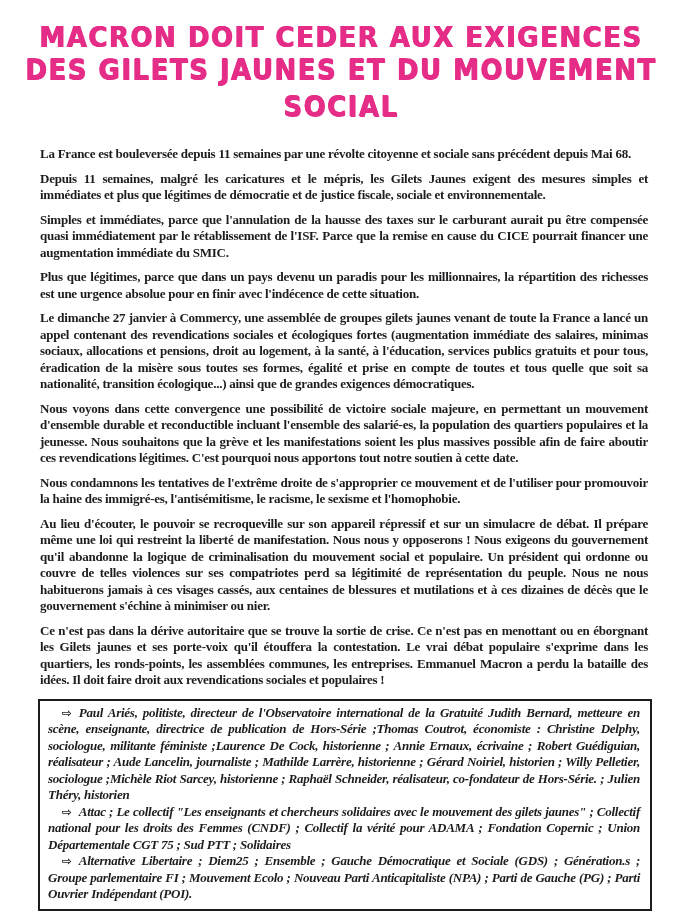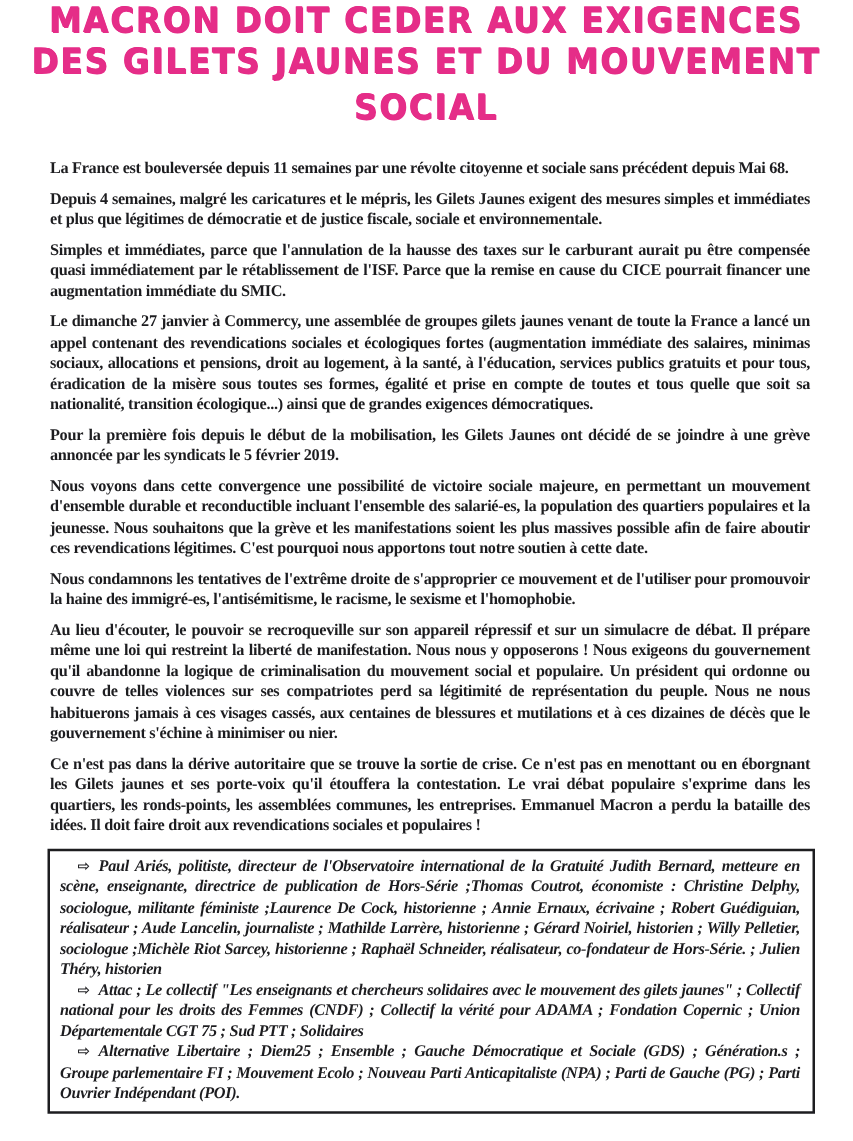--- a/index.html
+++ b/index.html
@@ -11,20 +11,21 @@
     width: 682px;
     height: 913px;
     overflow: hidden;
     font-family: "Liberation Serif", serif;
     color: #1d1d20;
   }
   .page {
     box-sizing: border-box;
     width: 682px;
     height: 913px;
+    padding-top: 20px;
   }
   .title {
     text-align: center;
     font-family: "DejaVu Sans", sans-serif;
     font-weight: bold;
     color: #e52d88;
     margin: 0 20px 24px 20px;
   }
   .title-line {
     font-size: 26px;
@@ -74,24 +75,24 @@
 
 <div class="page">
 
   <h1 class="title">
     <div class="title-line">MACRON DOIT CEDER AUX EXIGENCES</div>
     <div class="title-line">DES GILETS JAUNES ET DU MOUVEMENT SOCIAL</div>
   </h1>
 
   <div class="body-text">
     <p>La France est bouleversée depuis 11 semaines par une révolte citoyenne et sociale sans précédent depuis Mai 68.</p>
-    <p>Depuis 4 semaines, malgré les caricatures et le mépris, les Gilets Jaunes exigent des mesures simples et immédiates et plus que légitimes de démocratie et de justice fiscale, sociale et environnementale.</p>
+    <p>Depuis 11 semaines, malgré les caricatures et le mépris, les Gilets Jaunes exigent des mesures simples et immédiates et plus que légitimes de démocratie et de justice fiscale, sociale et environnementale.</p>
     <p>Simples et immédiates, parce que l'annulation de la hausse des taxes sur le carburant aurait pu être compensée quasi immédiatement par le rétablissement de l'ISF. Parce que la remise en cause du CICE pourrait financer une augmentation immédiate du SMIC.</p>
+    <p>Plus que légitimes, parce que dans un pays devenu un paradis pour les millionnaires, la répartition des richesses est une urgence absolue pour en finir avec l'indécence de cette situation.</p>
     <p>Le dimanche 27 janvier à Commercy, une assemblée de groupes gilets jaunes venant de toute la France a lancé un appel contenant des revendications sociales et écologiques fortes  (augmentation immédiate des salaires, minimas sociaux, allocations et pensions, droit au logement, à la santé, à l'éducation, services publics gratuits et pour tous, éradication de la misère sous toutes ses formes, égalité et prise en compte de toutes et tous quelle que soit sa nationalité, transition écologique...) ainsi que de grandes exigences démocratiques.</p>
-    <p>Pour la première fois depuis le début de la mobilisation, les Gilets Jaunes ont décidé de se joindre à une grève annoncée par les syndicats le 5 février 2019.</p>
     <p>Nous voyons dans cette convergence une possibilité de victoire sociale majeure, en permettant un mouvement d'ensemble durable et reconductible incluant l'ensemble des salarié-es, la population des quartiers populaires et la jeunesse. Nous souhaitons que la grève et les manifestations soient les plus massives possible afin de faire aboutir ces revendications légitimes. C'est pourquoi nous apportons tout notre soutien à cette date.</p>
     <p>Nous condamnons les tentatives de l'extrême droite de s'approprier ce mouvement et de l'utiliser pour promouvoir la haine des immigré-es, l'antisémitisme, le racisme, le sexisme et l'homophobie.</p>
     <p>Au lieu d'écouter, le pouvoir se recroqueville sur son appareil répressif et sur un simulacre de débat. Il prépare même une loi qui restreint la liberté de manifestation. Nous nous y opposerons ! Nous exigeons du gouvernement qu'il abandonne la logique de criminalisation du mouvement social et populaire. Un président qui ordonne ou couvre de telles violences sur ses compatriotes perd sa légitimité de représentation du peuple. Nous ne nous habituerons jamais à ces visages cassés, aux centaines de blessures et mutilations et à ces dizaines de décès que le gouvernement s'échine à minimiser ou nier.</p>
     <p>Ce n'est pas dans la dérive autoritaire que se trouve la sortie de crise. Ce n'est pas en menottant ou en éborgnant les Gilets jaunes et ses porte-voix qu'il étouffera la contestation. Le vrai débat populaire s'exprime dans les quartiers, les ronds-points, les assemblées communes, les entreprises. Emmanuel Macron a perdu la bataille des idées. Il doit faire droit aux revendications sociales et populaires !</p>
   </div>
 
   <div class="signatories">
     <p><span class="arrow">⇨</span><span>Paul Ariés, politiste, directeur de l'Observatoire international de la Gratuité Judith Bernard, metteure en scène, enseignante, directrice de publication de Hors-Série ;Thomas Coutrot, économiste : Christine Delphy, sociologue, militante féministe ;Laurence De Cock, historienne ; Annie Ernaux, écrivaine ; Robert Guédiguian, réalisateur ; Aude Lancelin, journaliste ; Mathilde Larrère, historienne ; Gérard Noiriel, historien ; Willy Pelletier, sociologue ;Michèle Riot Sarcey, historienne ; Raphaël Schneider, réalisateur, co-fondateur de Hors-Série. ; Julien Théry, historien</span></p>
     <p><span class="arrow">⇨</span><span>Attac ; Le collectif  "Les enseignants et chercheurs solidaires avec le mouvement des gilets jaunes" ; Collectif national pour les droits des Femmes (CNDF) ; Collectif  la vérité pour ADAMA ; Fondation Copernic ; Union Départementale CGT 75 ; Sud PTT ; Solidaires</span></p>
     <p><span class="arrow">⇨</span><span>Alternative Libertaire ; Diem25 ; Ensemble ; Gauche Démocratique et Sociale (GDS) ; Génération.s ; Groupe parlementaire FI ; Mouvement Ecolo ; Nouveau Parti Anticapitaliste (NPA) ; Parti de Gauche (PG) ; Parti Ouvrier Indépendant (POI).</span></p>

